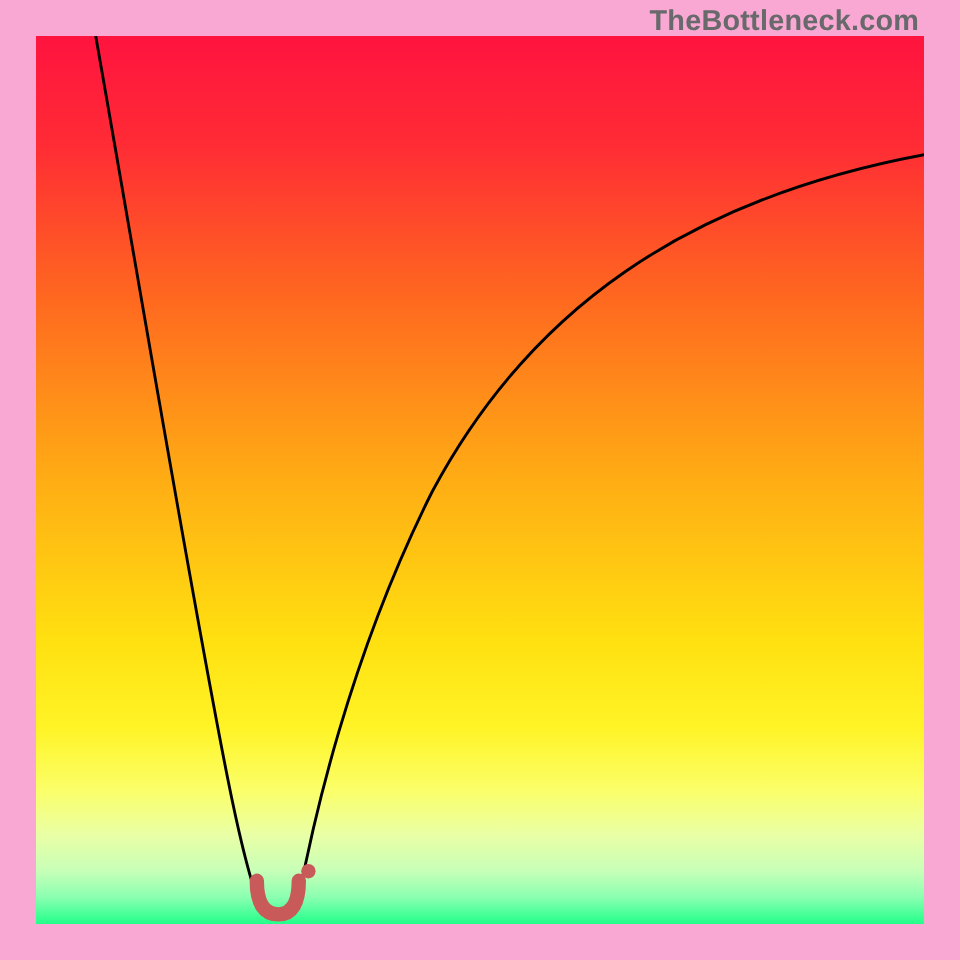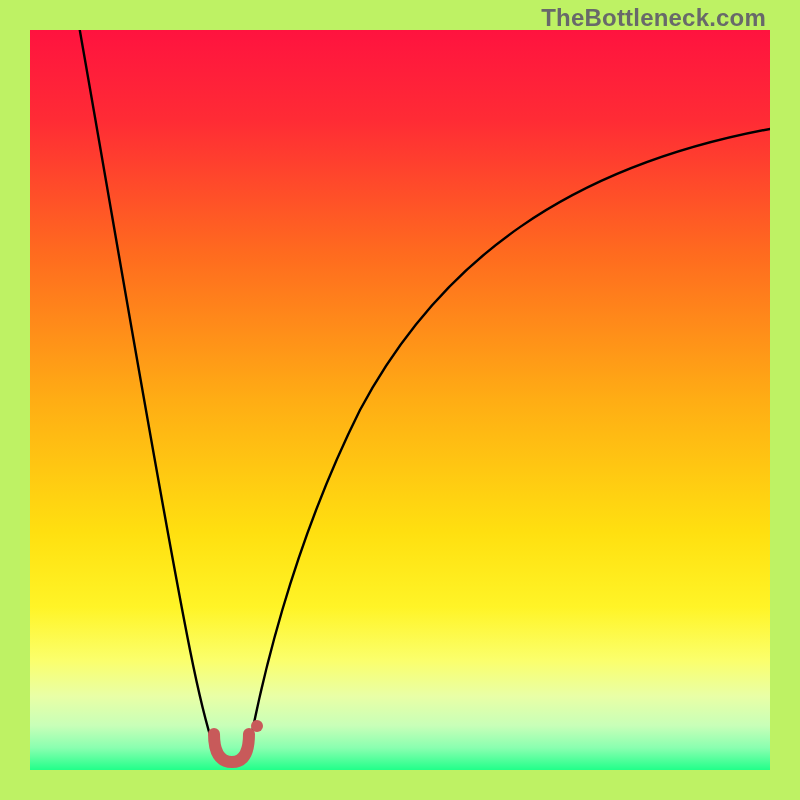--- a/index.html
+++ b/index.html
@@ -7,21 +7,21 @@
     padding: 0;
     width: 800px;
     height: 800px;
     background: #000;
     overflow: hidden;
   }
   .frame {
     position: relative;
     width: 800px;
     height: 800px;
-    background: #bef264;
+    background: #f9a8d4;
   }
   .plot-area {
     position: absolute;
     left: 30px;
     top: 30px;
     width: 740px;
     height: 740px;
     overflow: hidden;
   }
   .gradient {

